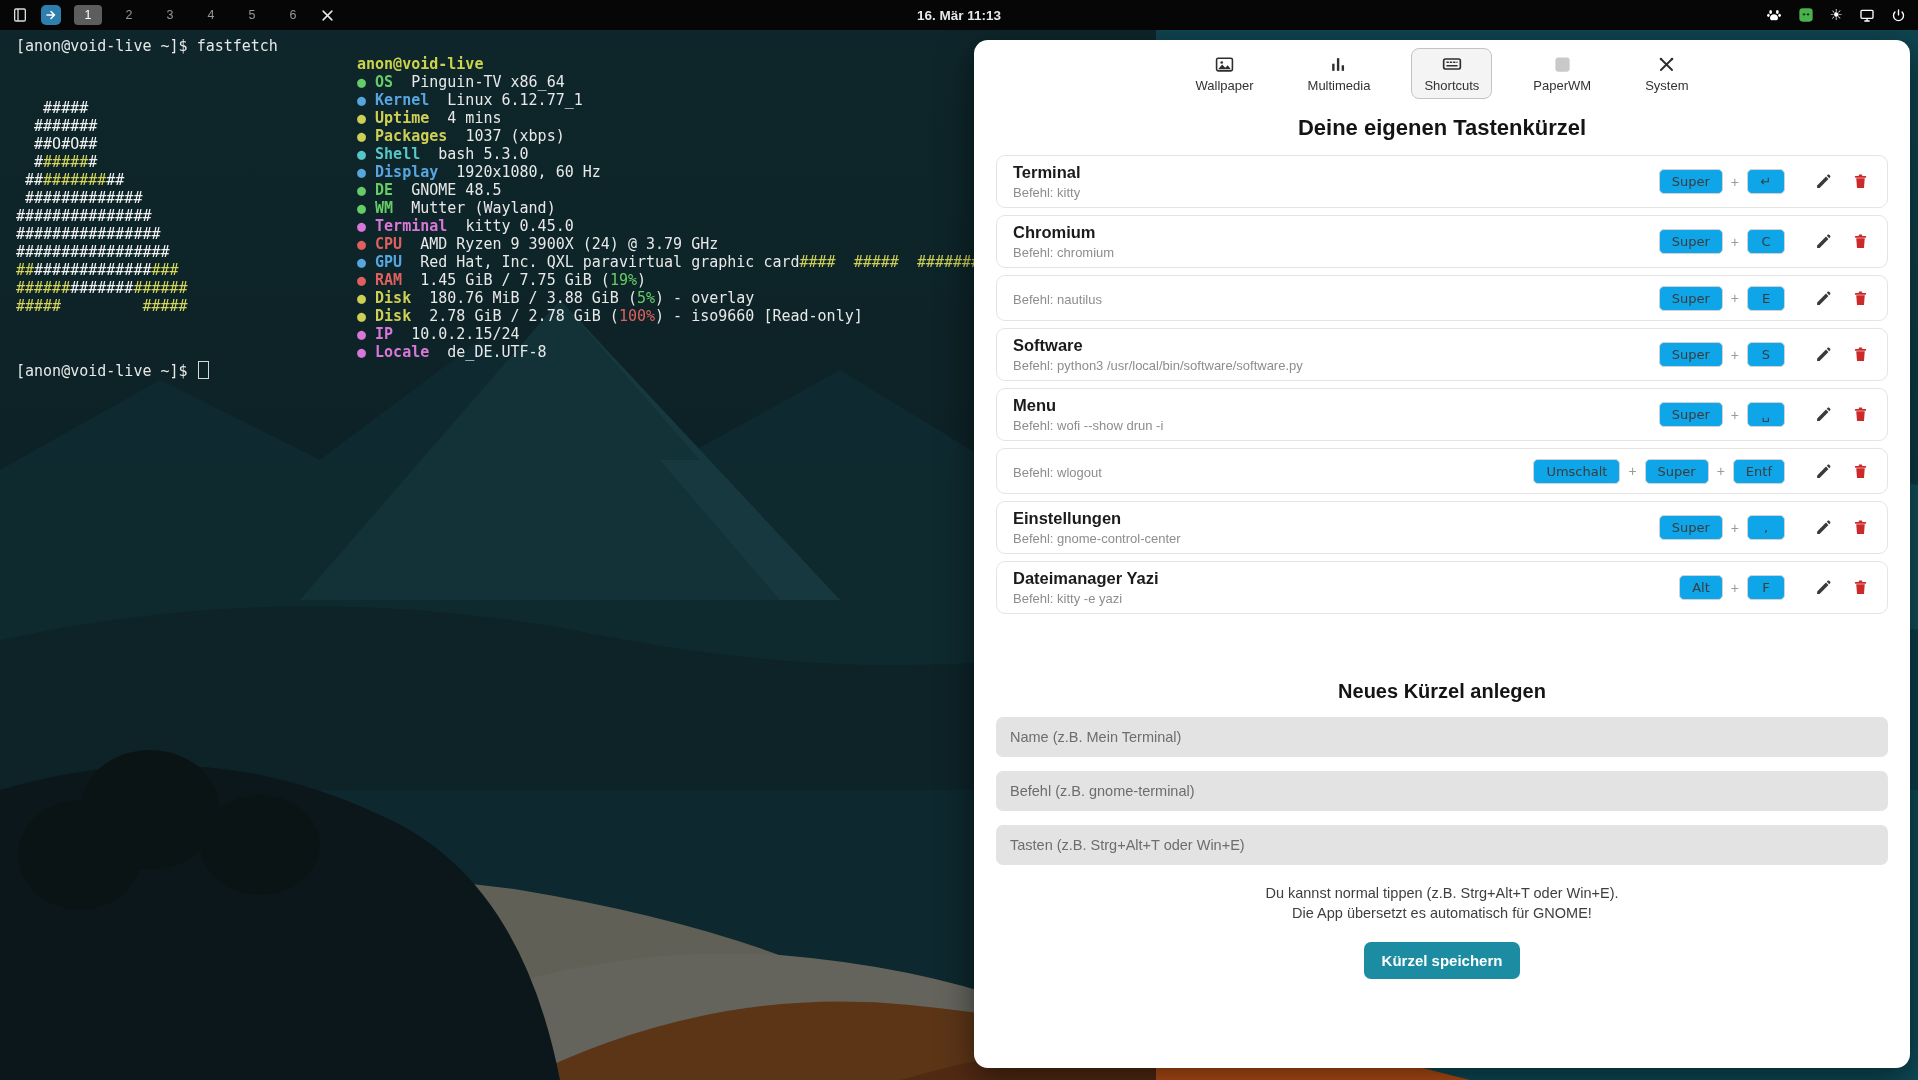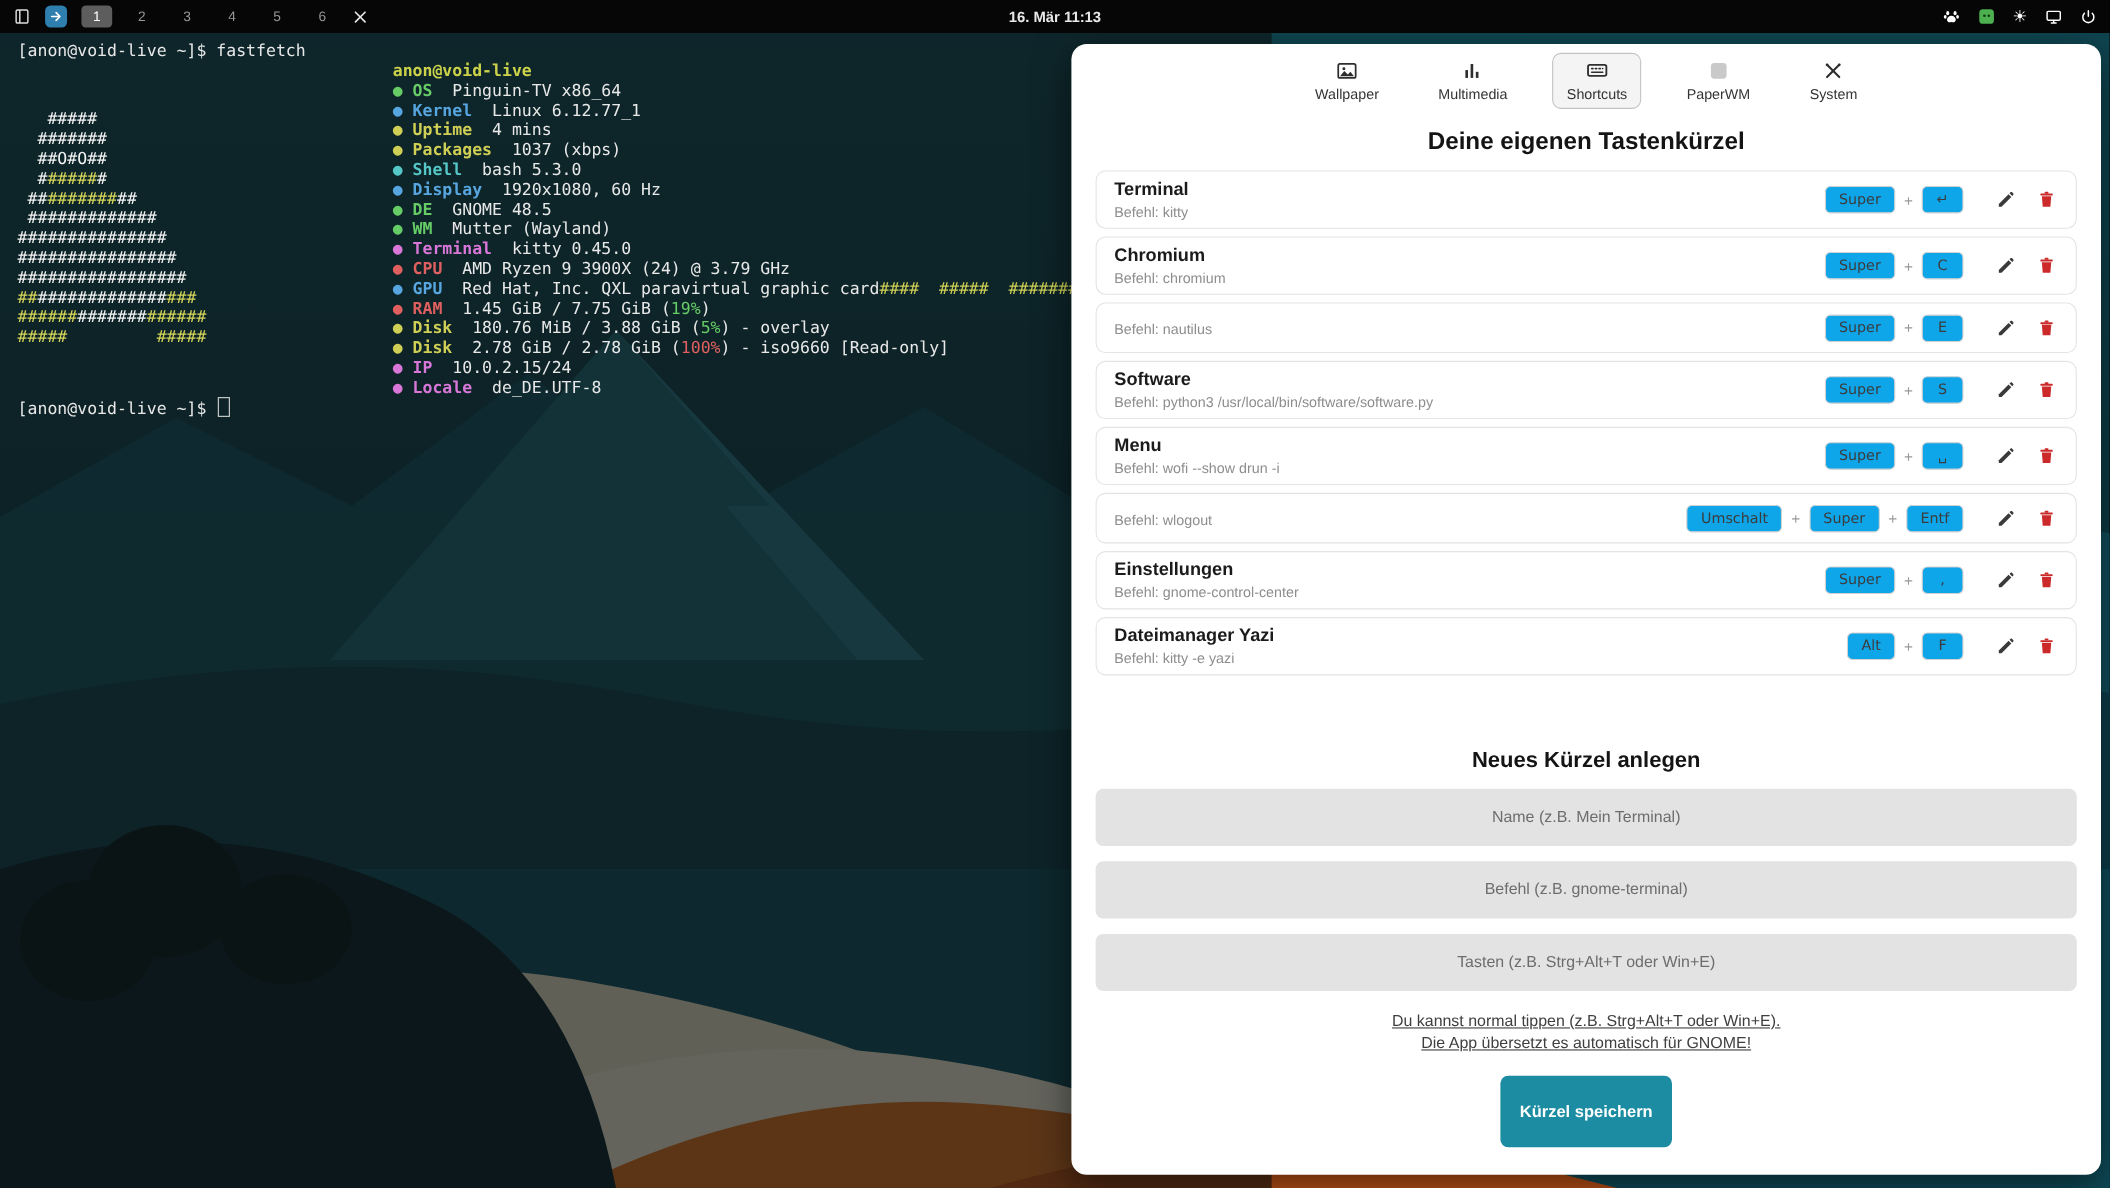--- a/index.html
+++ b/index.html
@@ -68,27 +68,27 @@
   .rkeys{display:flex;align-items:center;}
   .kbd{background:#0ea5e9;border:1px solid #d2d2d2;border-radius:5px;padding:4px 12px;font-size:13px;
     color:#3c3c3c;min-width:12px;text-align:center;
     font-family:"DejaVu Sans","Liberation Sans",sans-serif;}
   .plus{color:#9a9a9a;margin:0 8px;font-size:14px;}
   .icon-btn{background:none;border:none;cursor:pointer;padding:2px;display:flex;align-items:center;}
   .edit{margin-left:28px;color:#3a3a3a;}
   .del{margin-left:16px;color:#cc2a2a;}
 
   .new-title{text-align:center;font-size:20px;font-weight:700;margin:66px 0 0;color:#141414;}
-  .ninput{display:block;width:calc(100% - 44px);margin:14px 22px 0;height:52px;background:#e3e3e3;
+  .ninput{display:block;width:calc(100% - 44px);margin:14px 22px 0;height:40px;background:#e3e3e3;
     border:none;border-radius:7px;padding:0 14px;font-size:14.5px;color:#0f172a;box-sizing:border-box;
-    font-family:"Liberation Sans",sans-serif;text-align:center;}
+    font-family:"Liberation Sans",sans-serif;}
   .ninput::placeholder{color:#6d6d6d;}
-  .hint{text-align:center;font-size:14.5px;color:#3f3f3f;margin-top:18px;line-height:1.4;text-decoration:underline;}
+  .hint{text-align:center;font-size:14.5px;color:#3f3f3f;margin-top:18px;line-height:1.4;}
   .save-btn{display:block;margin:18px auto 0;background:#1b8ca1;color:#fff;font-weight:700;font-size:15px;
-    border:none;border-radius:7px;padding:24px 18px;cursor:pointer;font-family:"Liberation Sans",sans-serif;}
+    border:none;border-radius:7px;padding:10px 18px;cursor:pointer;font-family:"Liberation Sans",sans-serif;}
 </style>
 </head>
 <body>
 
 <div class="wallpaper">
   <svg viewBox="0 0 1918 1050" preserveAspectRatio="none">
     <defs>
       <linearGradient id="sky" x1="0" y1="0" x2="0" y2="1">
         <stop offset="0" stop-color="#0f4550"></stop>
         <stop offset="0.5" stop-color="#0c3842"></stop>

